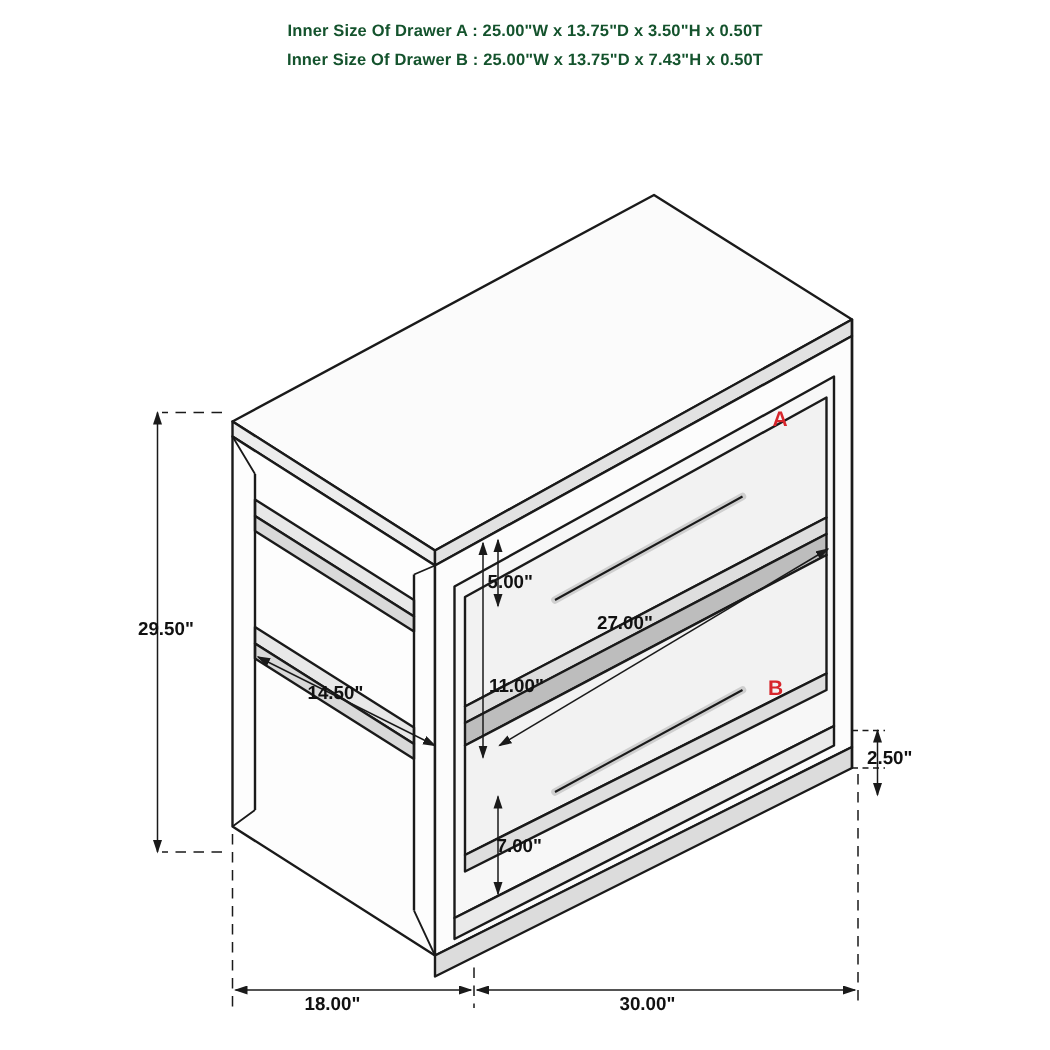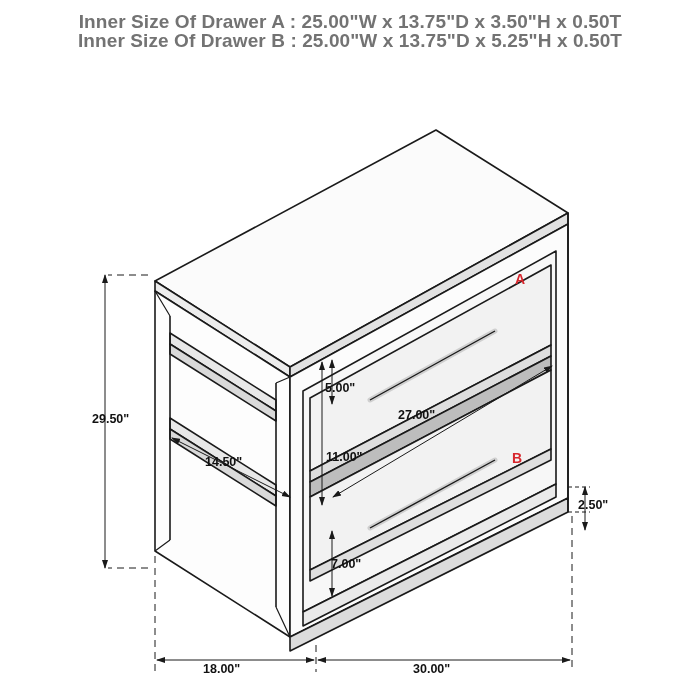--- a/index.html
+++ b/index.html
@@ -18,23 +18,23 @@
     position: relative;
     width: 700px;
     height: 700px;
   }
   .title-block {
     position: absolute;
     top: 12px;
     left: 0;
     width: 700px;
     text-align: center;
-    font-size: 19px;
+    font-size: 11px;
     font-weight: bold;
-    color: #737373;
+    color: #14532d;
     line-height: 19px;
     letter-spacing: 0.1px;
   }
   svg.diagram {
     position: absolute;
     left: 0;
     top: 0;
     width: 700px;
     height: 700px;
   }
@@ -52,21 +52,21 @@
     color: #d7262c;
   }
 </style>
 </head>
 <body>
 
 <div id="stage">
 
   <div class="title-block">
     <div>Inner Size Of Drawer A : 25.00"W x 13.75"D x 3.50"H x 0.50T</div>
-    <div>Inner Size Of Drawer B : 25.00"W x 13.75"D x 5.25"H x 0.50T</div>
+    <div>Inner Size Of Drawer B : 25.00"W x 13.75"D x 7.43"H x 0.50T</div>
   </div>
 
   <svg class="diagram" viewBox="0 0 700 700">
     <defs>
       <marker id="arrow" markerWidth="9" markerHeight="9" refX="8" refY="3" orient="auto" markerUnits="strokeWidth">
         <path d="M0,0 L9,3 L0,6 z" fill="#1a1a1a"></path>
       </marker>
       <marker id="arrowStart" markerWidth="9" markerHeight="9" refX="1" refY="3" orient="auto" markerUnits="strokeWidth">
         <path d="M9,0 L0,3 L9,6 z" fill="#1a1a1a"></path>
       </marker>

